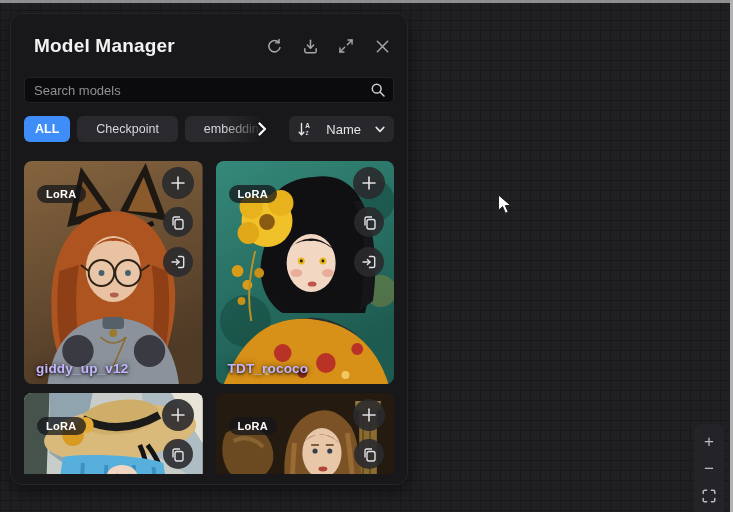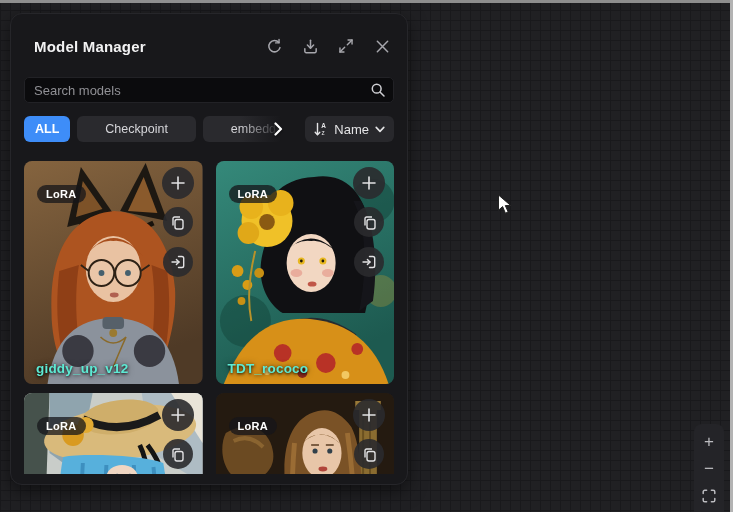--- a/index.html
+++ b/index.html
@@ -29,21 +29,21 @@
     background:#18181b;
     border:1px solid #26262a;
     border-radius:12px;
     box-shadow:0 6px 18px rgba(0,0,0,.5);
     padding:20px 13px 12px 13px;
     z-index:10;
     overflow:hidden;
   }
 
   .panel-header { display:flex; align-items:center; height:24px; padding:0 2px 0 10px; }
-  .panel-title { font-size:15px; font-weight:bold; color:#f2f2f3; letter-spacing:.2px;text-align:center; }
+  .panel-title { font-size:19px; font-weight:bold; color:#f2f2f3; letter-spacing:.2px;text-align:center; }
   .header-actions { margin-left:auto; display:flex; align-items:center; gap:16px; }
   .icon-btn { background:none; border:none; width:20px; height:20px; display:flex; align-items:center; justify-content:center; cursor:pointer; color:#a6a6ac; padding:0; }
   .icon-btn svg { display:block; }
 
   
   .search-wrap { position:relative; margin-top:19px; height:26px; }
   .search-input {
     width:100%; height:26px;
     background:#0b0b0d;
     border:1px solid #222226;
@@ -56,28 +56,28 @@
   }
   .search-input::placeholder { color:#909095; }
   .search-icon { position:absolute; right:8px; top:5px; color:#cfcfd3; }
 
   
   .chips-row { margin-top:13px; height:26px; display:flex; align-items:center;justify-content:center; }
   .chips-scroll { position:relative; flex:1; display:flex; gap:7px; overflow:hidden; height:26px; align-items:center; margin-right:8px; }
   .chip {
     flex:0 0 auto; height:26px; border:none; border-radius:6px;
     background:#2a2a2e; color:#d6d6da; font-size:12.5px;
-    padding:0 28px; cursor:pointer; font-family:"Liberation Sans", sans-serif;
+    padding:0 19px; cursor:pointer; font-family:"Liberation Sans", sans-serif;
   }
   .chip.active { background:#3e8df8; color:#fff; font-weight:bold; padding:0 11px; }
   .chip.dim { color:#66666b; padding-right:30px; }
   .chip-fade { position:absolute; right:0; top:0; bottom:0; width:58px; background:linear-gradient(90deg, rgba(24,24,27,0), #18181b 72%); pointer-events:none; }
   .scroll-chevron { position:absolute; right:14px; top:6px; color:#fff; filter:drop-shadow(0 1px 1px rgba(0,0,0,.6)); cursor:pointer; }
   .sort-button {
-    flex:0 0 auto; height:26px; display:flex; align-items:center; gap:6px;
+    flex:0 0 auto; height:26px; display:flex; align-items:center; gap:14px;
     background:#28282c; border:none; border-radius:6px; color:#e4e4e6;
     font-size:13px; padding:0 9px; cursor:pointer; font-family:"Liberation Sans", sans-serif;
   }
   .sort-button svg { display:block; }
 
   
   .cards-grid {
     margin-top:19px; height:313px; overflow:hidden;
     display:grid; grid-template-columns:1fr 1fr; gap:9px 13px;
   }
@@ -96,21 +96,21 @@
   .cbtn {
     width:30px; height:30px; border-radius:50%; border:none;
     background:rgba(42,42,46,.9); color:#e2e2e4;
     display:flex; align-items:center; justify-content:center;
     cursor:pointer; margin-bottom:10px; padding:0;
   }
   .cbtn.big { width:32px; height:32px; margin-bottom:8px; }
   .cbtn svg { display:block; }
   .card-name {
     position:absolute; left:12px; bottom:8px;
-    font-size:13.5px; font-weight:bold; color:#5eead4;
+    font-size:13.5px; font-weight:bold; color:#c4b5fd;
     text-shadow:0 1px 3px rgba(0,0,0,.9), 0 0 6px rgba(0,0,0,.5);
     letter-spacing:.2px;
   }
 
   
   .zoom-toolbar {
     position:absolute; left:694px; top:424px; width:30px; height:96px;
     background:#242428; border-radius:8px; z-index:20;
     display:flex; flex-direction:column; align-items:center; padding-top:4px;
   }

